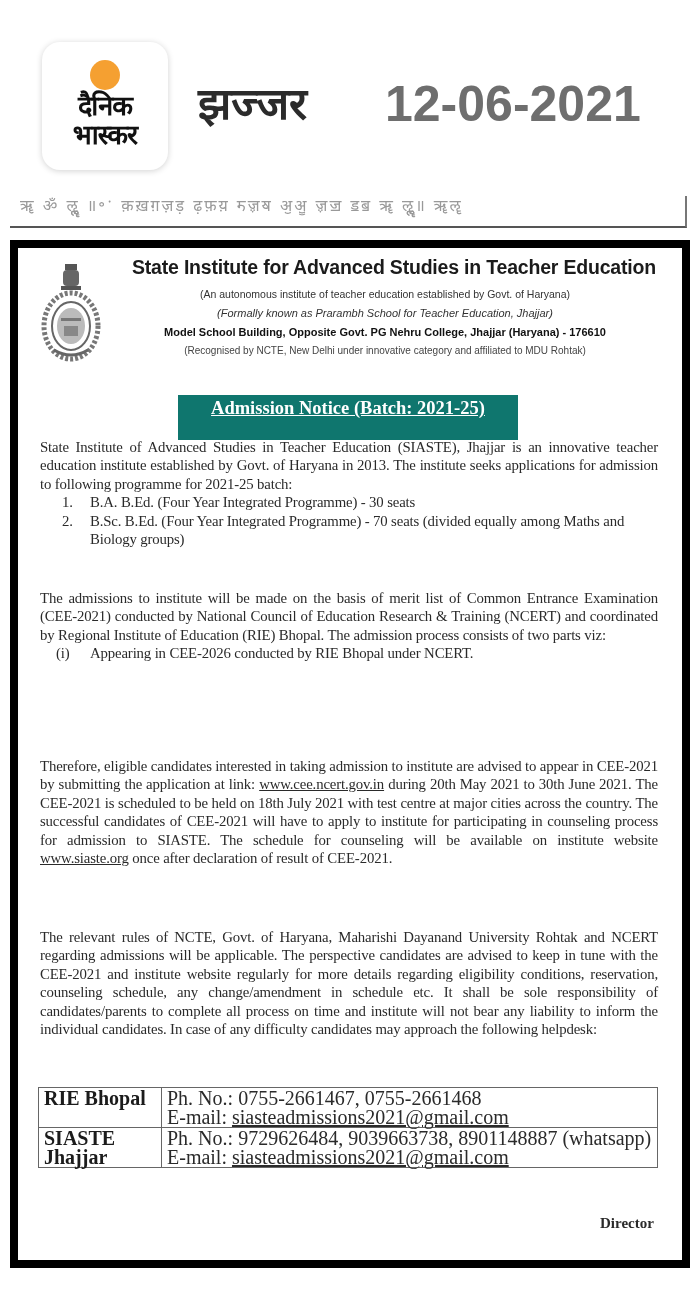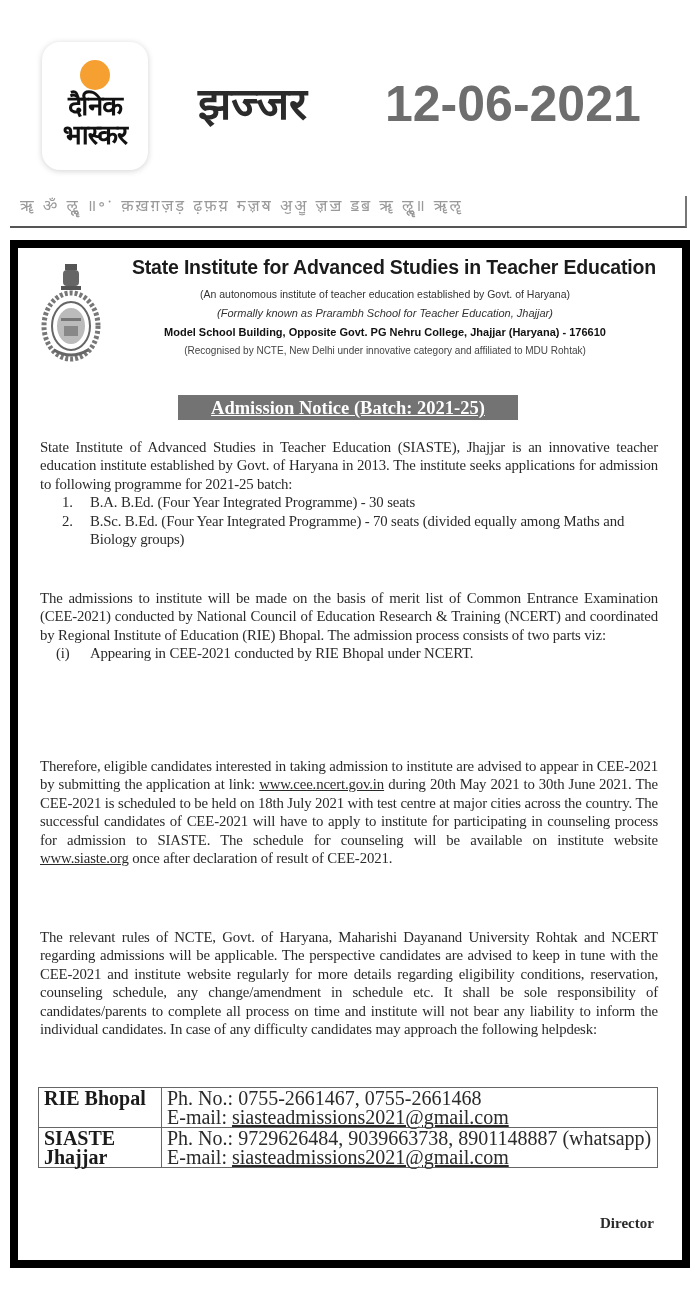--- a/index.html
+++ b/index.html
@@ -5,21 +5,21 @@
     html, body { margin: 0; padding: 0; }
     body {
       width: 700px; height: 1294px; overflow: hidden;
       background: #ffffff; position: relative;
       font-family: "Liberation Serif", "DejaVu Serif", serif;
       color: #222;
     }
     
     .app-logo {
       position: absolute; left: 42px; top: 42px;
-      width: 106px; height: 128px;
+      width: 126px; height: 128px;
       background: #fff; border-radius: 18px;
       box-shadow: 0 1px 6px rgba(0,0,0,0.18);
       display: flex; flex-direction: column; align-items: center;
     }
     .sun {
       width: 30px; height: 30px; border-radius: 50%;
       background: #f5a031; margin-top: 18px;
     }
     .logo-text {
       font-family: "DejaVu Sans", sans-serif; font-weight: bold;
@@ -68,21 +68,21 @@
       position: absolute; left: 100px; width: 570px; text-align: center;
       font-family: "Liberation Sans", sans-serif; font-size: 10.5px;
       color: #333; white-space: nowrap;
     }
     .s1 { top: 288px; }
     .s2 { top: 307px; font-style: italic; font-size: 11px; }
     .s3 { top: 326px; font-weight: bold; color: #111; font-size: 11px; }
     .s4 { top: 345px; font-size: 10px; color: #444; }
     .notice-title {
       position: absolute; left: 178px; top: 395px;
-      width: 340px; height: 25px; background: #737373;
+      width: 340px; height: 45px; background: #0f766e;
       color: #fff; text-align: center;
       font-family: "Liberation Serif", serif; font-weight: bold;
       font-size: 18.5px; line-height: 27px;
       text-decoration: underline;
     }
     .para {
       position: absolute; left: 40px; width: 618px;
       font-size: 14.8px; line-height: 18.4px; color: #2a2a2a;
       text-align: justify; letter-spacing: -0.15px;
     }
@@ -159,21 +159,21 @@
       <span class="txt">B.Sc. B.Ed. (Four Year Integrated Programme) - 70 seats (divided equally among Maths and Biology groups)</span>
     </li>
   </ul>
 </div>
 
 <div class="para p2">
   <div>The admissions to institute will be made on the basis of merit list of Common Entrance Examination (CEE-2021) conducted by National Council of Education Research &amp; Training (NCERT) and coordinated by Regional Institute of Education (RIE) Bhopal. The admission process consists of two parts viz:</div>
   <ul class="list">
     <li>
       <span class="rom">(i)</span>
-      <span class="txt">Appearing in CEE-2021 conducted by RIE Bhopal under NCERT.</span>
+      <span class="txt">Appearing in CEE-2026 conducted by RIE Bhopal under NCERT.</span>
     </li>
   </ul>
 </div>
 
 <div class="para p3"><span>Therefore, eligible candidates interested in taking admission to institute are advised to appear in CEE-2021 by submitting the application at link: </span><a class="link">www.cee.ncert.gov.in</a><span> during 20th May 2021 to 30th June 2021. The CEE-2021 is scheduled to be held on 18th July 2021 with test centre at major cities across the country. The successful candidates of CEE-2021 will have to apply to institute for participating in counseling process for admission to SIASTE. The schedule for counseling will be available on institute website </span><a class="link">www.siaste.org</a><span> once after declaration of result of CEE-2021.</span></div>
 
 <div class="para p4">The relevant rules of NCTE, Govt. of Haryana, Maharishi Dayanand University Rohtak and NCERT regarding admissions will be applicable. The perspective candidates are advised to keep in tune with the CEE-2021 and institute website regularly for more details regarding eligibility conditions, reservation, counseling schedule, any change/amendment in schedule etc. It shall be sole responsibility of candidates/parents to complete all process on time and institute will not bear any liability to inform the individual candidates. In case of any difficulty candidates may approach the following helpdesk:</div>
 
 <table class="helpdesk">
   <tbody>

